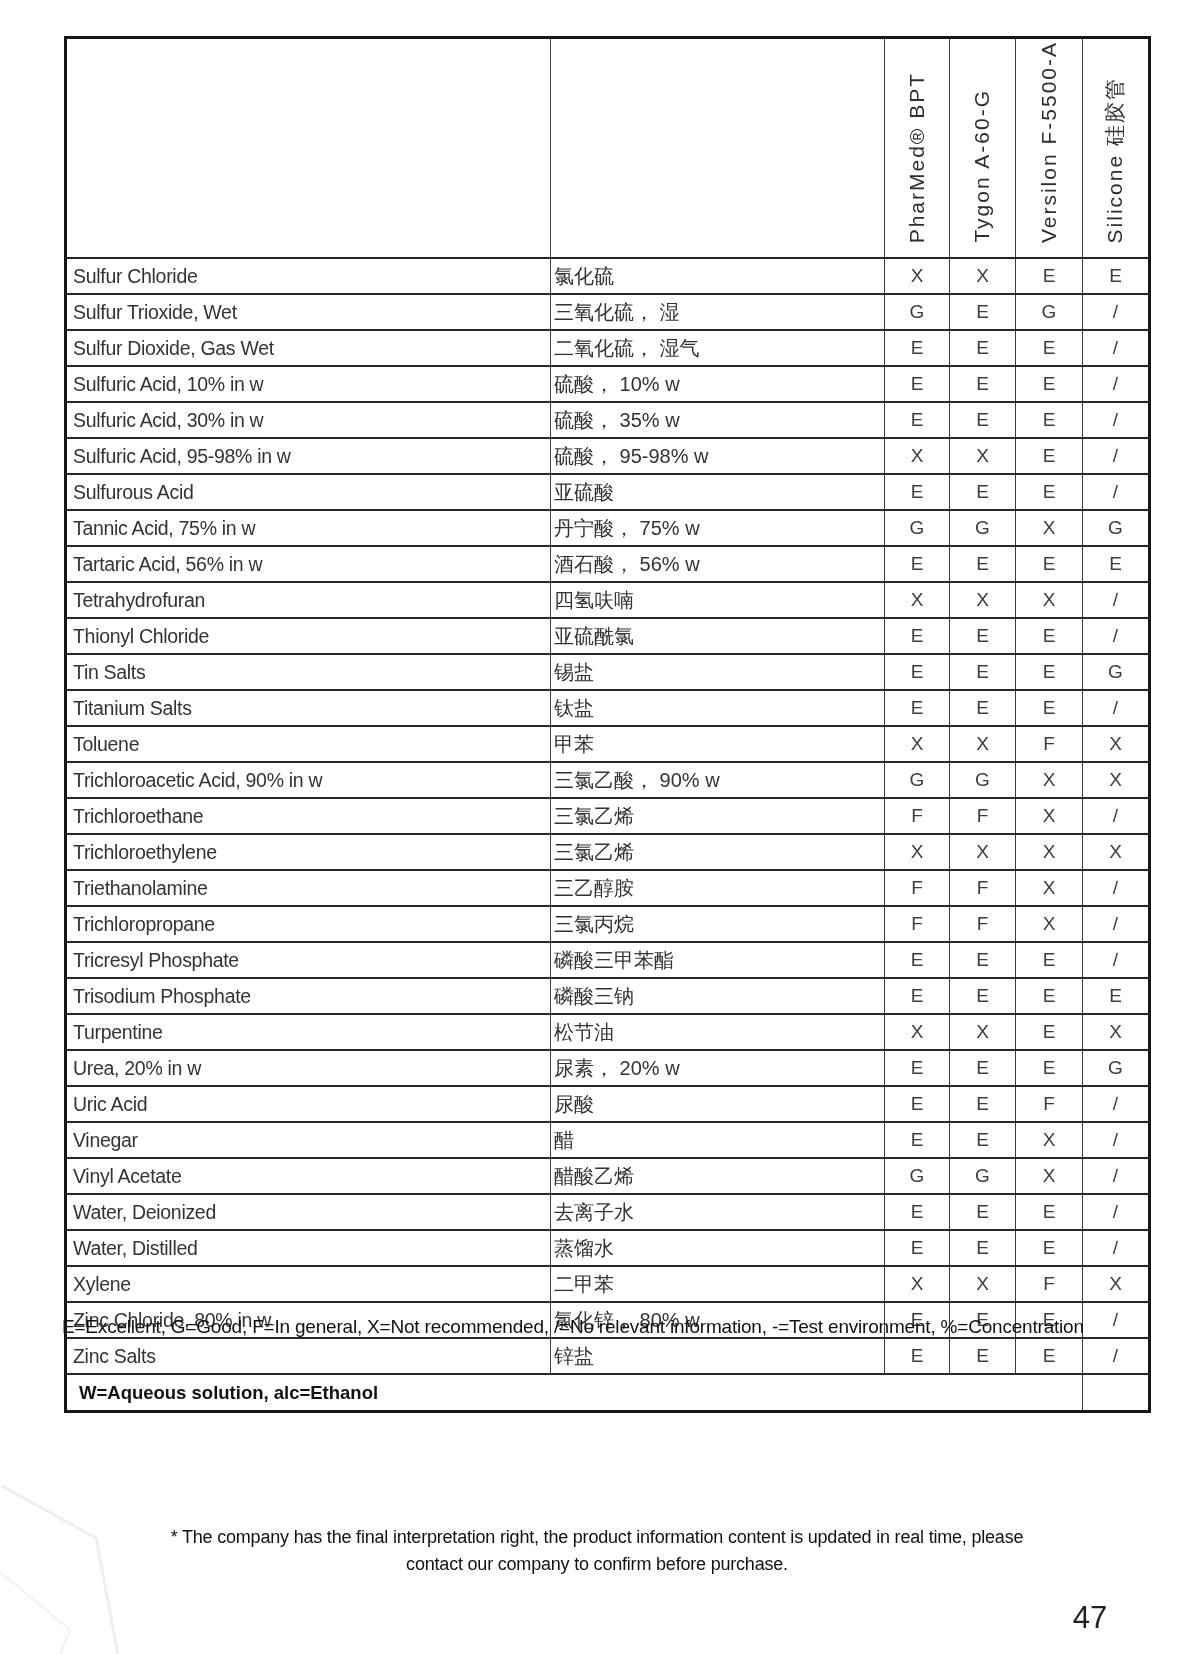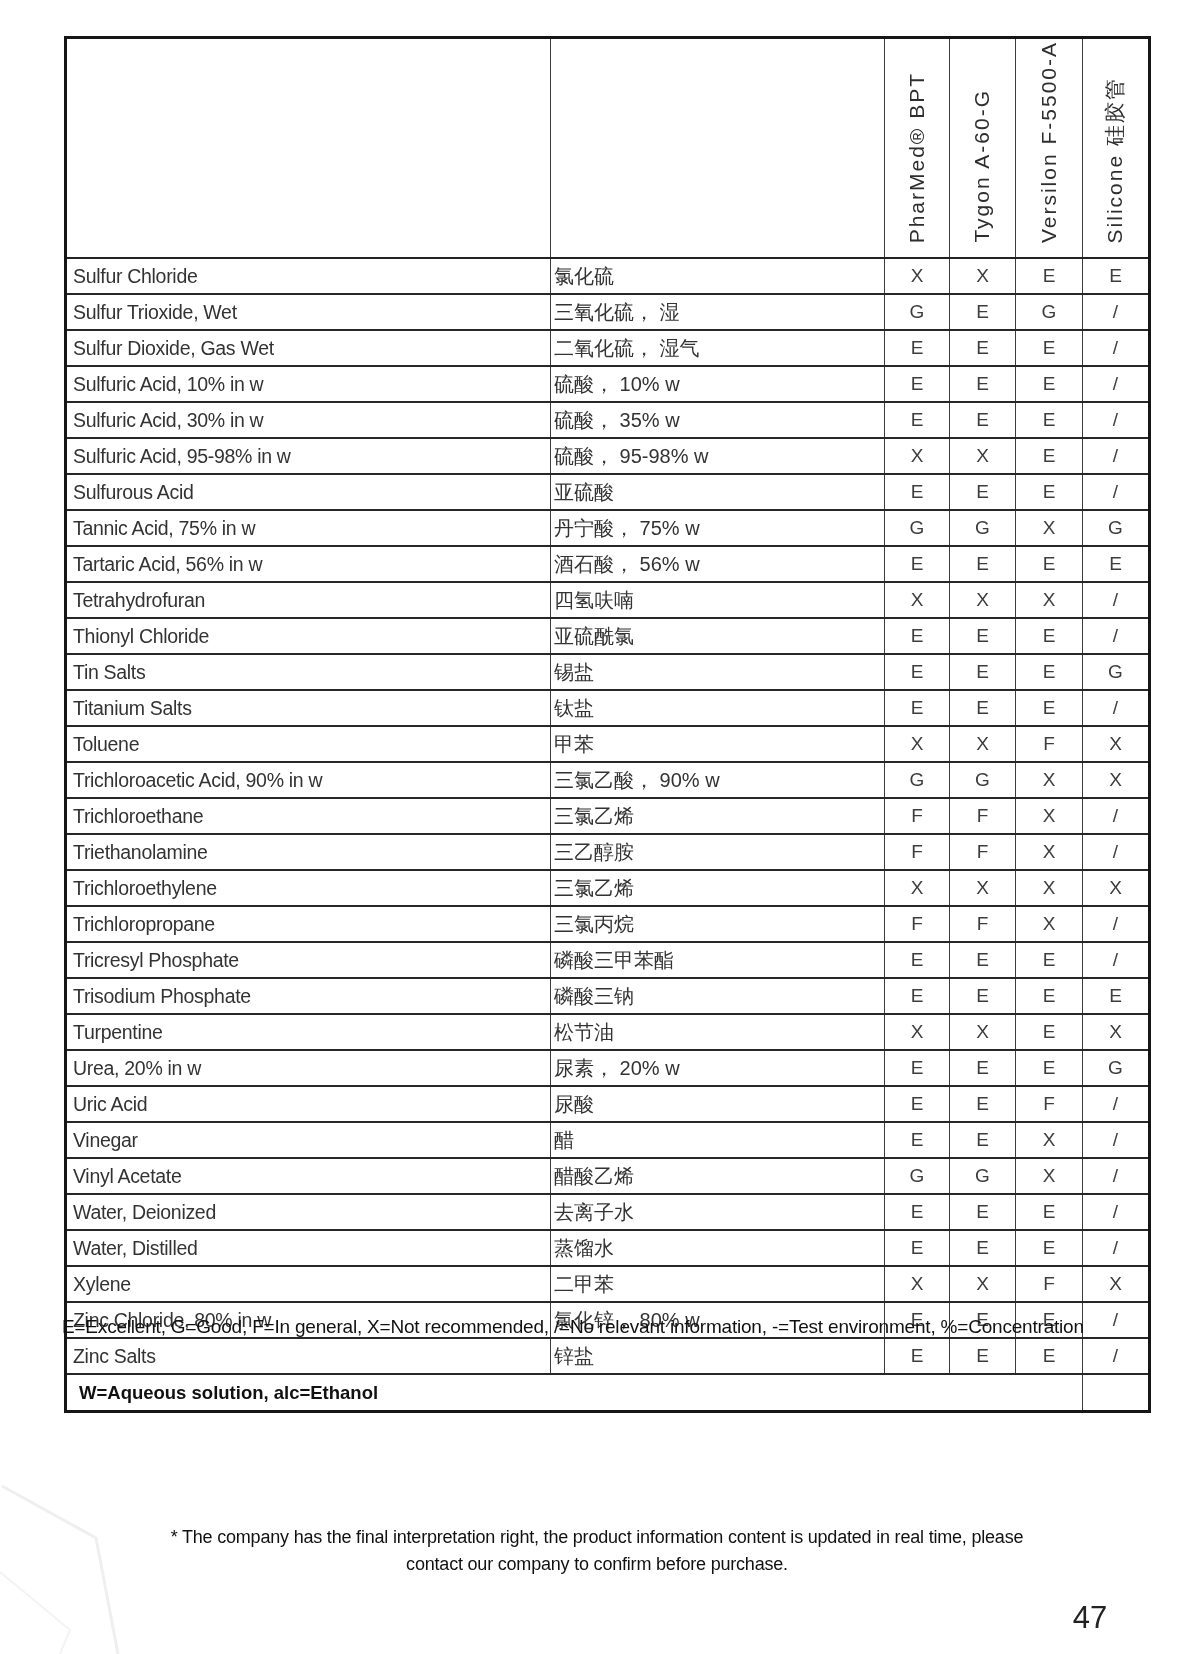--- a/index.html
+++ b/index.html
@@ -217,34 +217,34 @@
         </tr>
         <tr>
           <td class="c-en">Trichloroethane</td>
           <td class="c-zh">三氯乙烯</td>
           <td class="c-r">F</td>
           <td class="c-r">F</td>
           <td class="c-r">X</td>
           <td class="c-r">/</td>
         </tr>
         <tr>
+          <td class="c-en">Trichloroethylene</td>
+          <td class="c-zh">三氯乙烯</td>
+          <td class="c-r">X</td>
+          <td class="c-r">X</td>
+          <td class="c-r">X</td>
+          <td class="c-r">X</td>
+        </tr>
+        <tr>
           <td class="c-en">Triethanolamine</td>
           <td class="c-zh">三乙醇胺</td>
           <td class="c-r">F</td>
           <td class="c-r">F</td>
           <td class="c-r">X</td>
           <td class="c-r">/</td>
-        </tr>
-        <tr>
-          <td class="c-en">Trichloroethylene</td>
-          <td class="c-zh">三氯乙烯</td>
-          <td class="c-r">X</td>
-          <td class="c-r">X</td>
-          <td class="c-r">X</td>
-          <td class="c-r">X</td>
         </tr>
         <tr>
           <td class="c-en">Trichloropropane</td>
           <td class="c-zh">三氯丙烷</td>
           <td class="c-r">F</td>
           <td class="c-r">F</td>
           <td class="c-r">X</td>
           <td class="c-r">/</td>
         </tr>
         <tr>

